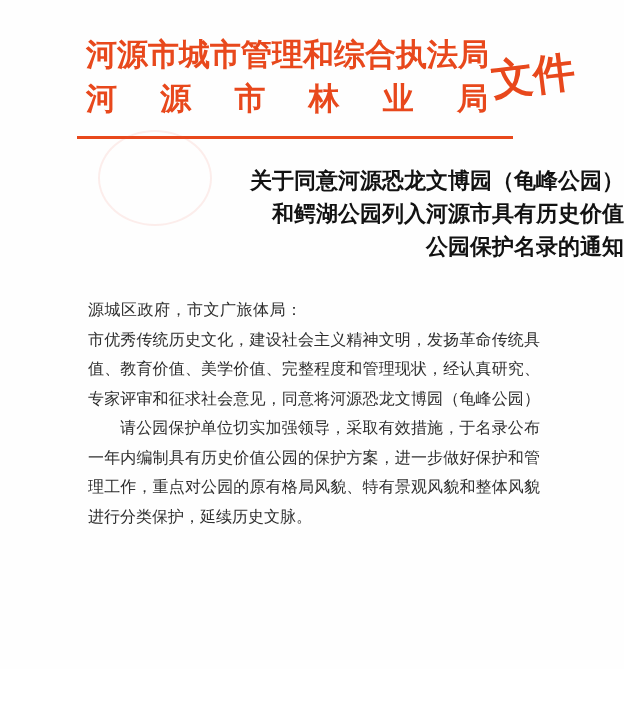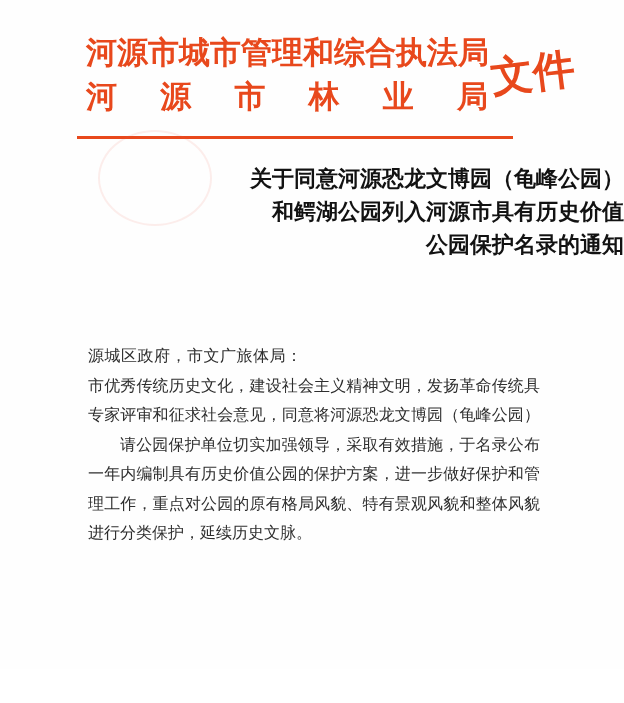--- a/index.html
+++ b/index.html
@@ -6,21 +6,21 @@
     margin: 0;
     padding: 0;
     background: #ffffff;
   }
   .page {
     position: relative;
     width: 624px;
     height: 669px;
     background: #fefefe;
     overflow: hidden;
-    font-family: Liberation Mono, monospace;
+    font-family: Liberation Sans, sans-serif;
   }
 
   
   .agency {
     position: absolute;
     left: 86px;
     top: 33px;
     width: 402px;
     color: #e8481c;
     font-weight: bold;
@@ -78,21 +78,20 @@
 
   
   .doc-body {
     position: absolute;
     left: 88px;
     top: 295px;
     width: 452px;
     color: #2e2e2e;
     font-size: 16px;
     line-height: 29.5px;
-    margin-top: 48px;
   }
   .salutation {
     text-align: left;
     white-space: nowrap;
     letter-spacing: 0.5px;
   }
   .bodyline {
     text-align: justify;
     text-align-last: justify;
     text-justify: inter-character;
@@ -122,20 +121,21 @@
   <div class="doc-title">
     <div>关于同意河源恐龙文博园（龟峰公园）</div>
     <div>和鳄湖公园列入河源市具有历史价值</div>
     <div>公园保护名录的通知</div>
   </div>
 
   <div class="doc-body">
     <div class="salutation">源城区政府，市文广旅体局：</div>
     <div id="paragraphs">
         <div class="bodyline">市优秀传统历史文化，建设社会主义精神文明，发扬革命传统具</div>
+        <div class="bodyline">值、教育价值、美学价值、完整程度和管理现状，经认真研究、</div>
         <div class="bodyline">专家评审和征求社会意见，同意将河源恐龙文博园（龟峰公园）</div>
         <div class="bodyline indent">请公园保护单位切实加强领导，采取有效措施，于名录公布</div>
         <div class="bodyline">一年内编制具有历史价值公园的保护方案，进一步做好保护和管</div>
         <div class="bodyline">理工作，重点对公园的原有格局风貌、特有景观风貌和整体风貌</div>
         <div class="bodyline lastline">进行分类保护，延续历史文脉。</div>
       </div>
   </div>
 
 </div>
 

